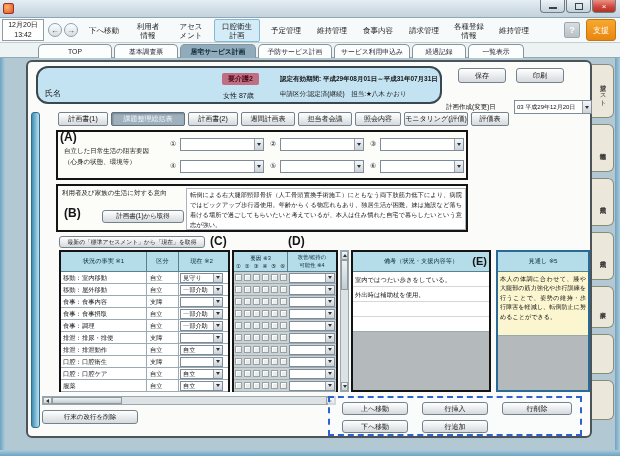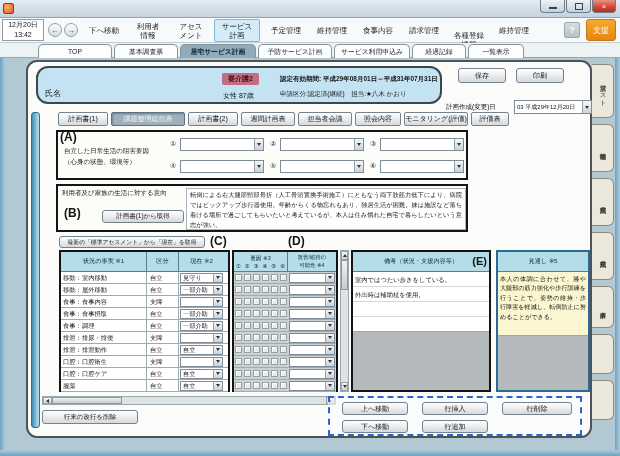--- a/index.html
+++ b/index.html
@@ -28,21 +28,21 @@
 .mitem.sel{background:#d3ecf7;border:1px solid #85b9d2;}
 .helpbtn{position:absolute;border-radius:2px;border:1px solid #9aa;background:linear-gradient(#d8dde0,#b9c1c6);color:#fff;font-weight:bold;font-size:9px;display:flex;align-items:center;justify-content:center;}
 .supportbtn{position:absolute;border-radius:3px;border:1px solid #c67714;background:linear-gradient(#f7a82d,#e8860f);color:#fff;font-size:8px;display:flex;align-items:center;justify-content:center;}
 
 .tabrow{position:absolute;left:0;top:43px;width:620px;height:15px;background:#edf2f3;border-bottom:1px solid #93a9b3;}
 .tab{position:absolute;top:1px;height:14px;background:#fcfdfd;border:1px solid #88949c;border-bottom:none;border-radius:5px 5px 0 0;font-size:6.8px;display:flex;align-items:center;justify-content:center;color:#223;}
 .tab.sel{background:#8fabbc;font-weight:bold;color:#0d2733;}
 
 .frame{position:absolute;background:linear-gradient(90deg,#6fa2bf,#a9cbdd);}
 
-.panel{position:absolute;left:26px;top:60px;width:566px;height:378px;background:#fbfbfa;border:2px solid #4c545a;border-radius:11px;}
+.panel{position:absolute;left:26px;top:60px;width:566px;height:378px;background:#fbfbfa;border:2px solid #4c545a;border-radius:6px;}
 .tealstrip{position:absolute;left:3px;top:50px;width:9px;height:316px;border-radius:3px;background:linear-gradient(90deg,#3e8fb4,#bfe1ef);border:1px solid #2e6f8e;}
 
 .pcard{position:absolute;left:8px;top:4px;width:406px;height:38px;background:#c3e3f2;border:2px solid #39474f;border-radius:12px;}
 .namebox{position:absolute;left:26px;top:2px;width:150px;height:31px;background:#fff;border:2px solid #5c6a72;border-radius:9px;padding:1px 5px;}
 .badge{position:absolute;left:184px;top:5px;background:#c06e82;color:#4d0c1c;font-size:7px;font-weight:bold;padding:1px 6px;border-radius:2px;}
 .smalltxt{font-size:6.5px;white-space:nowrap;}
 
 .secbox{position:absolute;border:2px solid #141414;background:#fcfcf9;}
 .seclabel{font-size:12px;font-weight:bold;}
 .circ{font-size:7px;color:#223;}
@@ -99,40 +99,40 @@
     </div>
   <div class="mitem" style="left:128px;width:40px;">
       <span>利用者</span>
       <span>情報</span>
     </div>
   <div class="mitem" style="left:170px;width:42px;">
       <span>アセス</span>
       <span>メント</span>
     </div>
   <div class="mitem sel" style="left:214px;width:46px;">
-      <span>サービス</span>
+      <span>口腔衛生</span>
       <span>計画</span>
     </div>
   <div class="mitem" style="left:264px;width:44px;text-align:center;">
       <span>予定管理</span>
       <span></span>
     </div>
   <div class="mitem" style="left:310px;width:44px;">
       <span>維持管理</span>
       <span></span>
     </div>
   <div class="mitem" style="left:356px;width:44px;">
       <span>食事内容</span>
       <span></span>
     </div>
   <div class="mitem" style="left:402px;width:44px;">
       <span>請求管理</span>
       <span></span>
     </div>
-  <div class="mitem" style="left:448px;width:42px;margin-top:9px;">
+  <div class="mitem" style="left:448px;width:42px;">
       <span>各種登録</span>
       <span>情報</span>
     </div>
   <div class="mitem" style="left:492px;width:44px;">
       <span>維持管理</span>
       <span></span>
     </div>
   <div class="helpbtn" style="left:564px;top:4px;width:16px;height:16px;">
       <span>?</span>
     </div>

